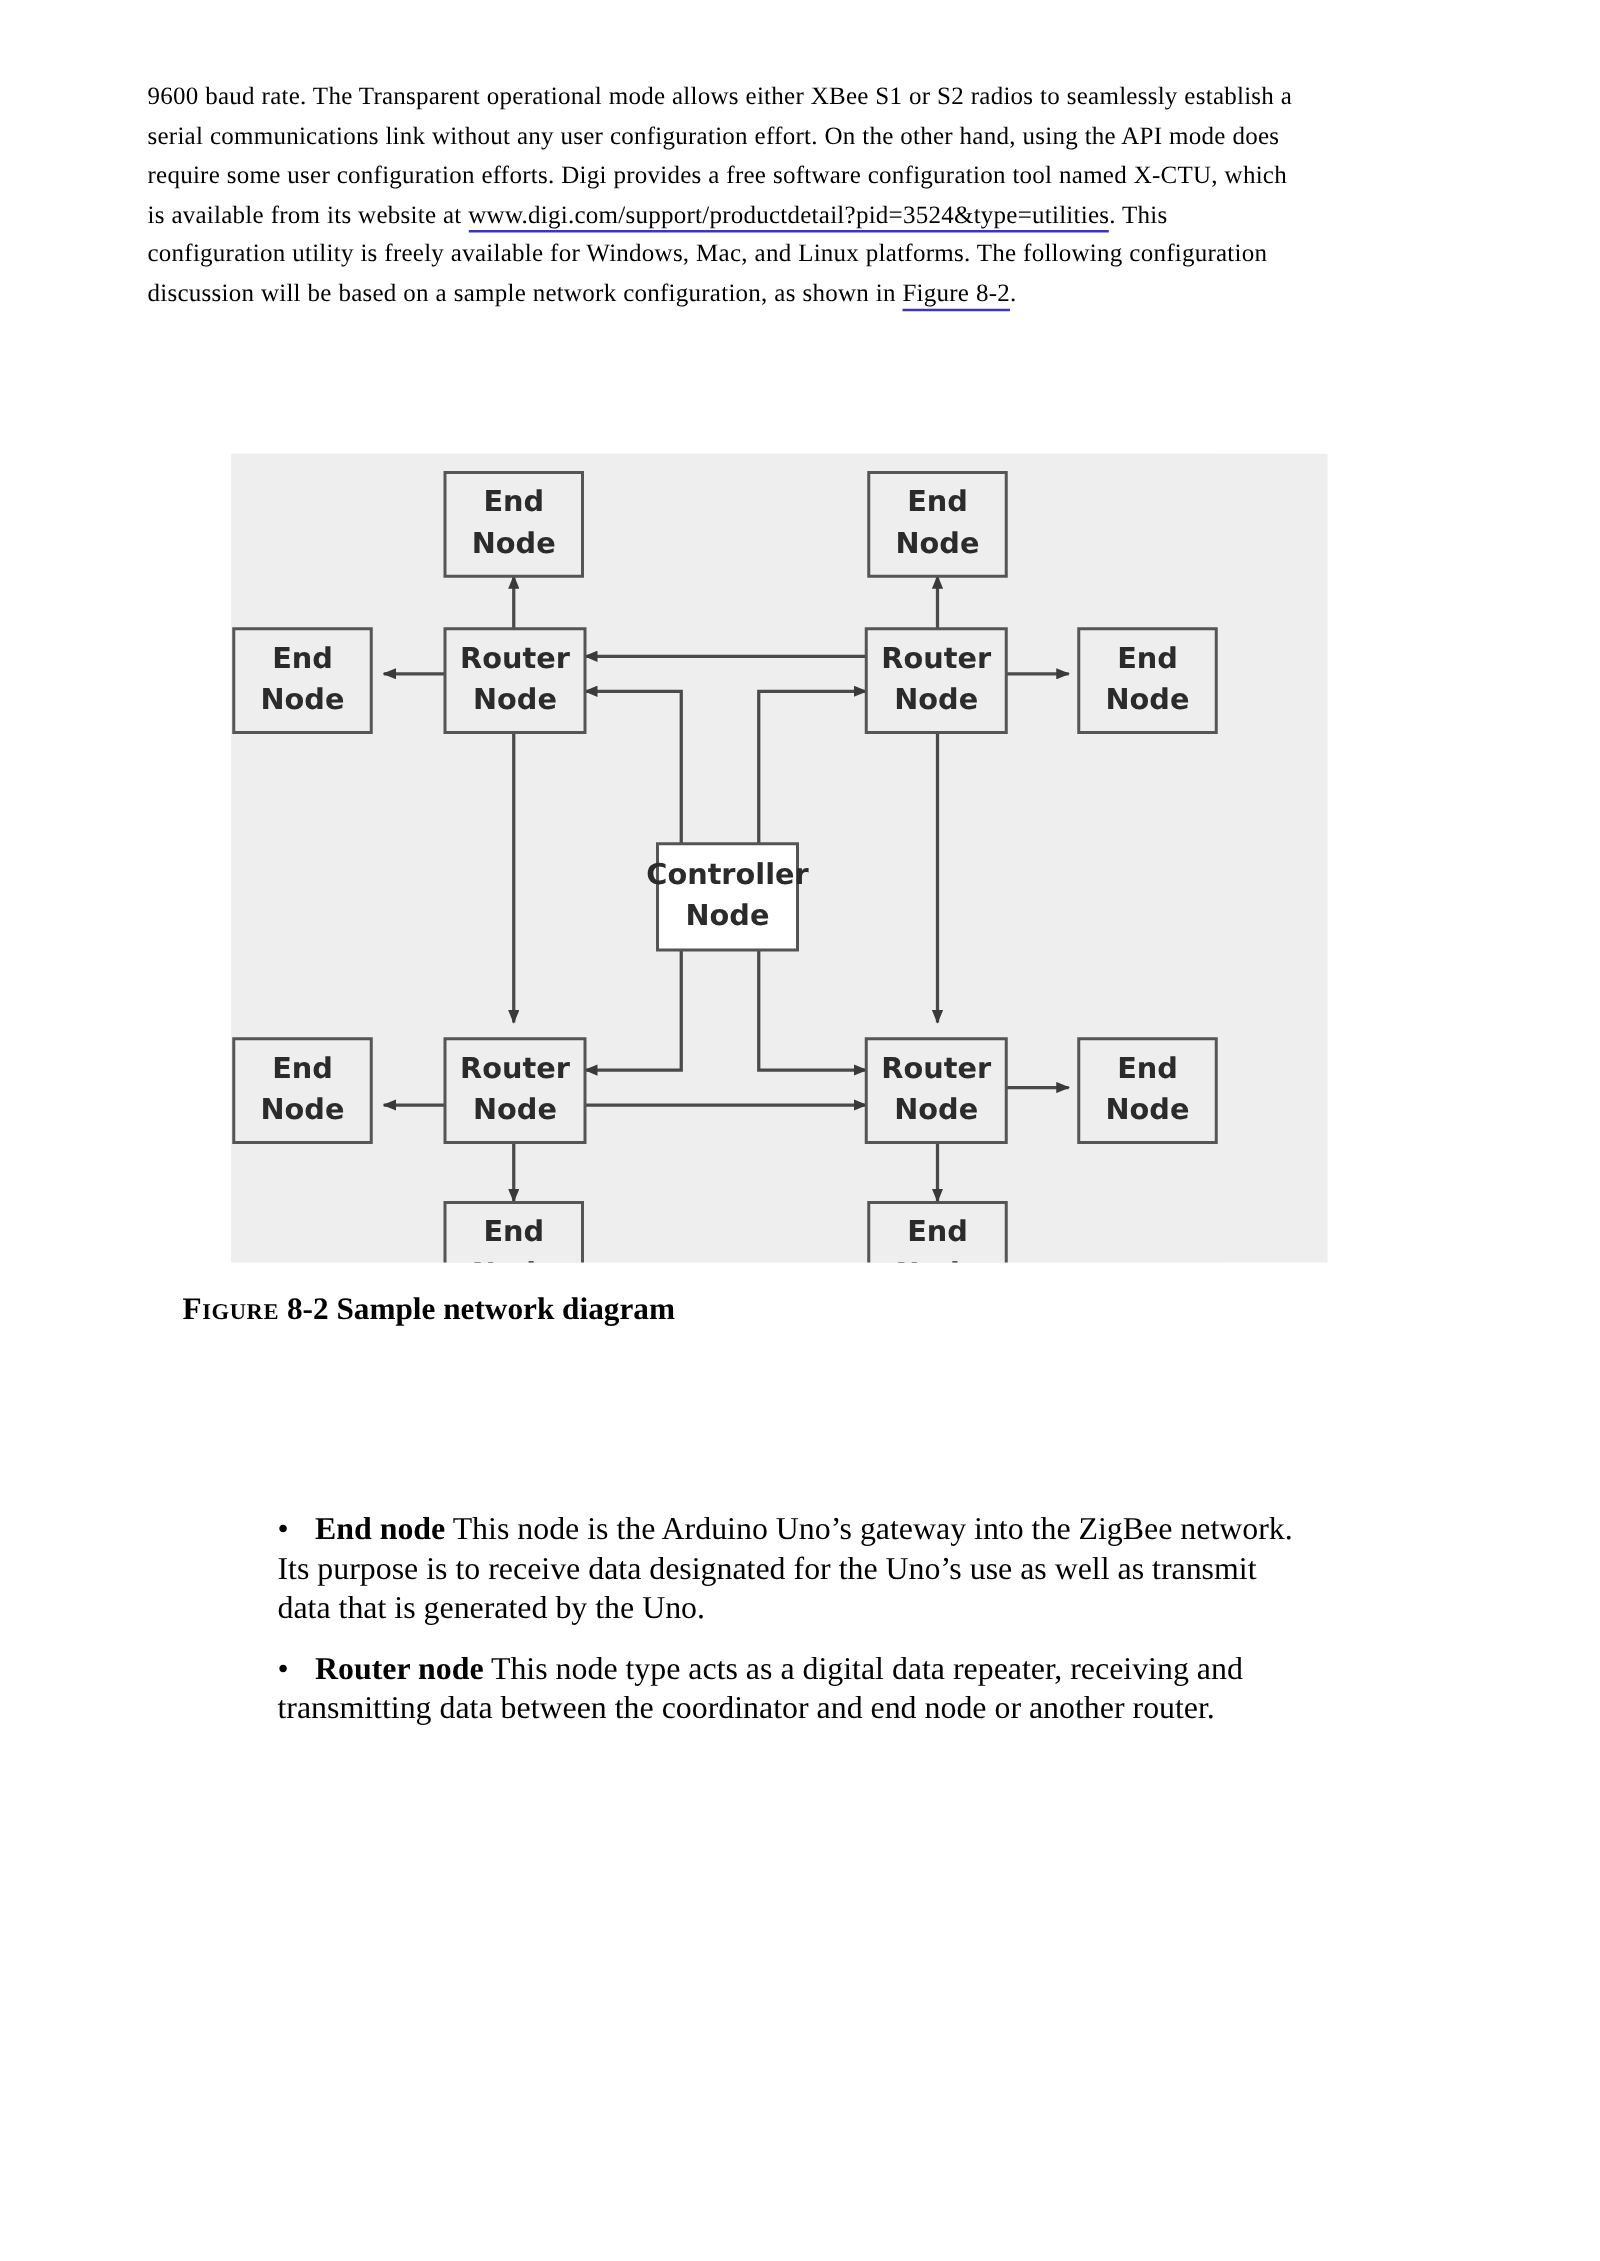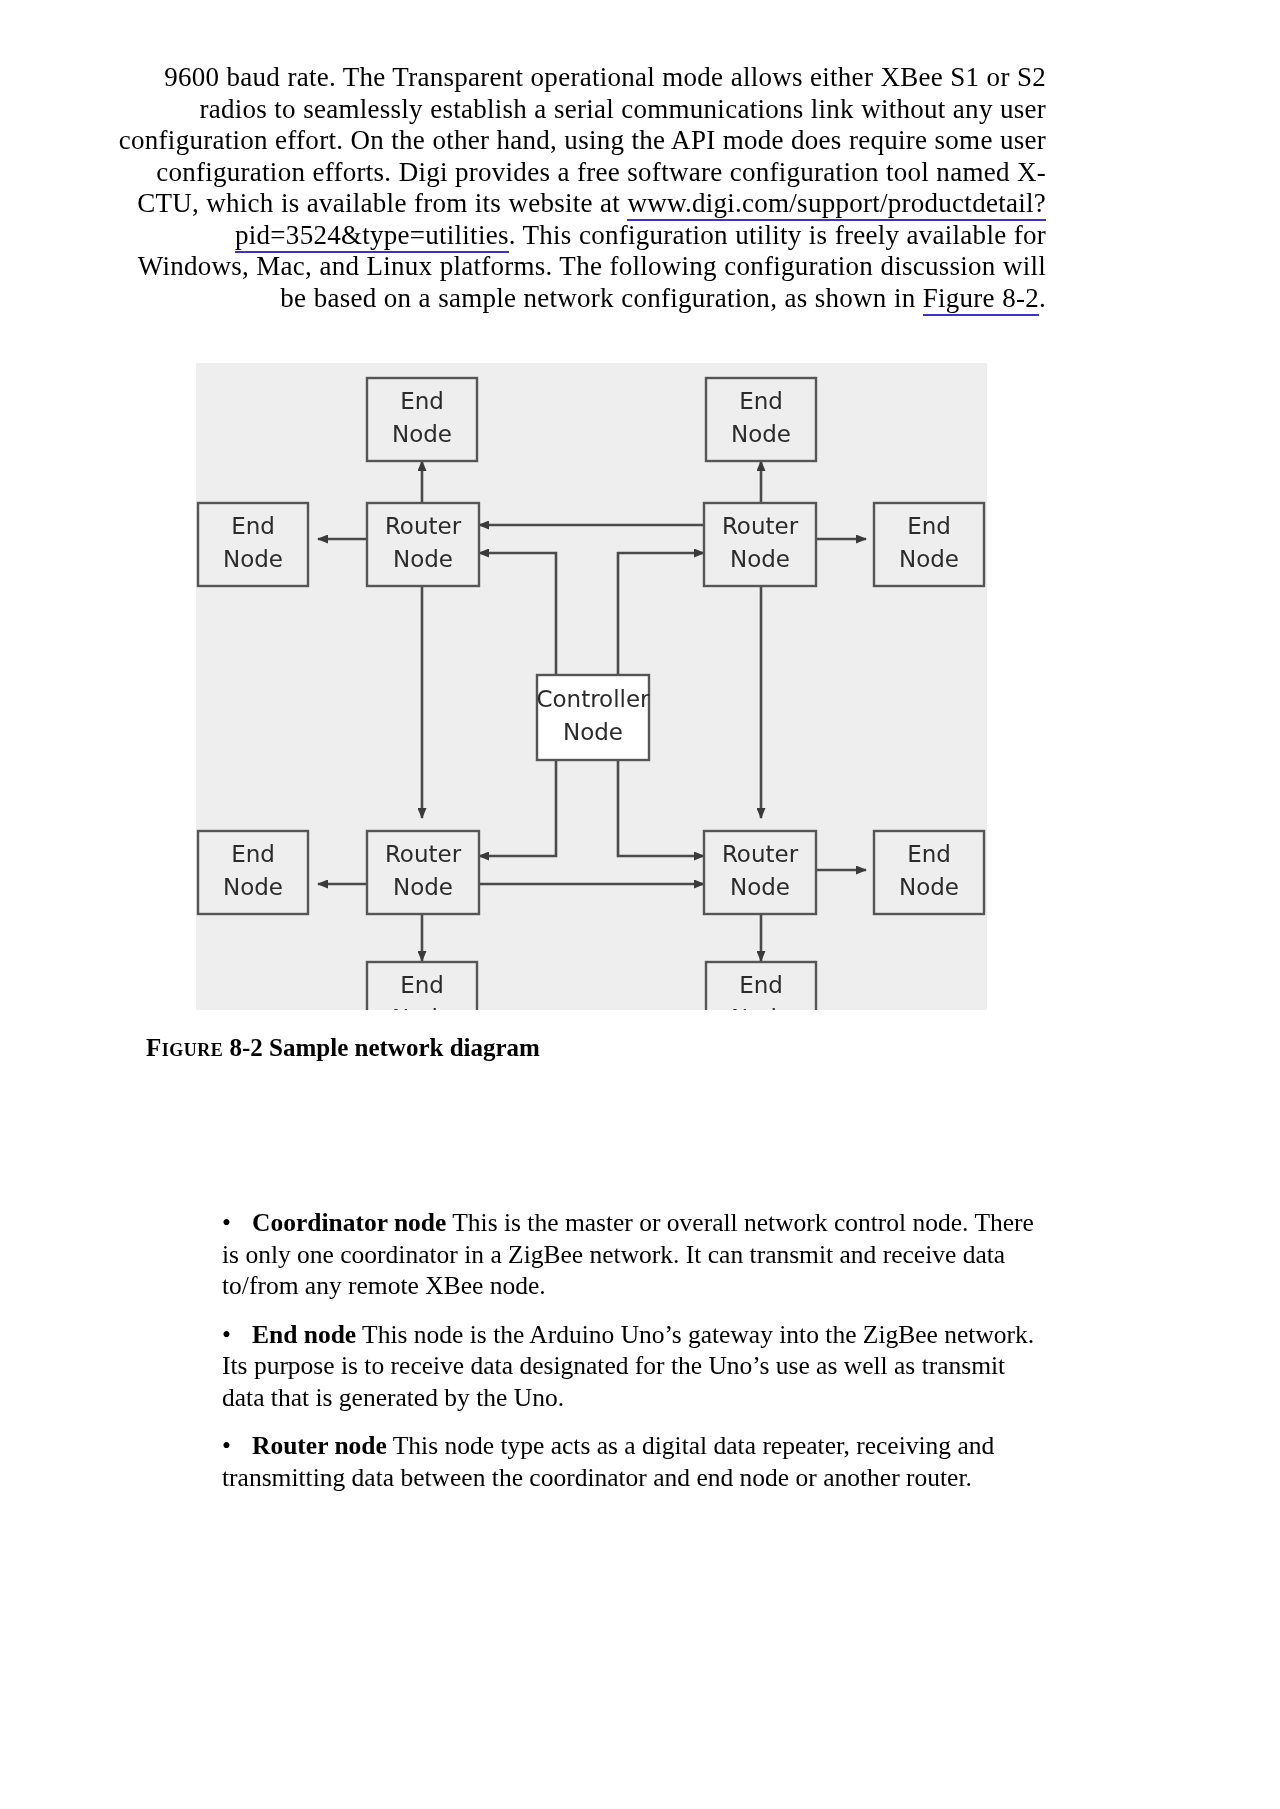--- a/index.html
+++ b/index.html
@@ -22,45 +22,46 @@
     height: 1809px;
   }
   .body-col {
     position: absolute;
     left: 118px;
     width: 928px;
   }
 
   
   .para {
-    font-size: 27px;
+    font-size: 20px;
     line-height: 31.5px;
-    text-align: right;
+    text-align: left;
     letter-spacing: 0.01em;
     word-spacing: 0.01em;
   }
   .para .lnk {
     color: #000000;
     text-decoration: none;
     border-bottom: 2px solid #3c32c8;
     padding-bottom: 1px;
     cursor: pointer;
   }
   .indent {
     text-indent: 52px;
   }
 
   
   .figure-wrap {
     position: absolute;
-    left: 196px;
+    left: 185px;
     top: 363px;
-    width: 791px;
+    width: 877px;
     height: 647px;
     background: #eeeeee;
+    font-weight: bold;
   }
   .fig-svg { display: block; }
 
   .fig-caption {
     position: absolute;
     left: 146px;
     top: 1032px;
     font-size: 25px;
     line-height: 32px;
     white-space: nowrap;
@@ -230,21 +231,20 @@
         </g>
       </g>
     </svg>
   </div>
 
   <div class="fig-caption"><span class="fig-word">Figure</span> <span class="fig-num">8-2</span> <span class="fig-text">Sample network diagram</span></div>
 
 
   <div class="bullets">
 
-    <div class="bullet"><span class="bmark">•</span><b>Coordinator node</b><span class="btext"> This is the master or overall network control node. There is only one coordinator in a ZigBee network. It can transmit and receive data to/from any remote XBee node.</span></div>
 
     <div class="bullet"><span class="bmark">•</span><b>End node</b><span class="btext"> This node is the Arduino Uno’s gateway into the ZigBee network. Its purpose is to receive data designated for the Uno’s use as well as transmit data that is generated by the Uno.</span></div>
 
     <div class="bullet"><span class="bmark">•</span><b>Router node</b><span class="btext"> This node type acts as a digital data repeater, receiving and transmitting data between the coordinator and end node or another router.</span></div>
 
   </div>
 
 </div>
 
 </body></html>

